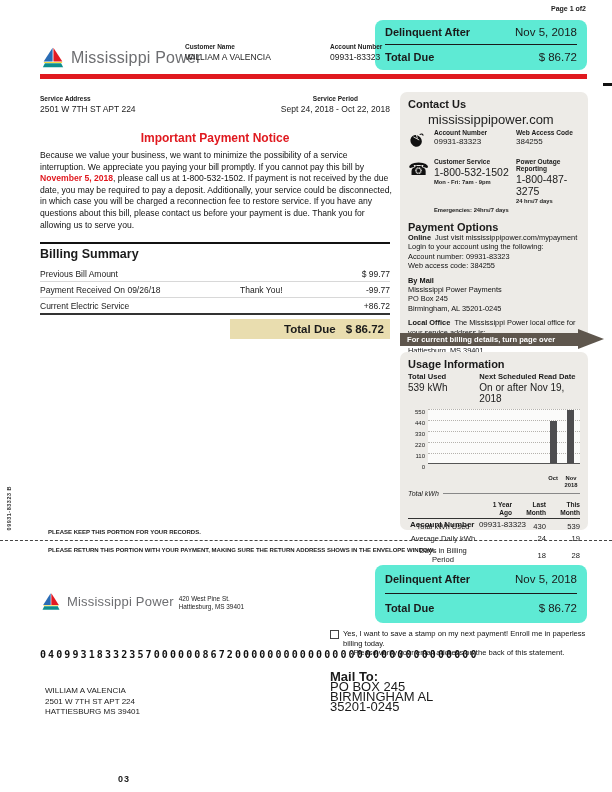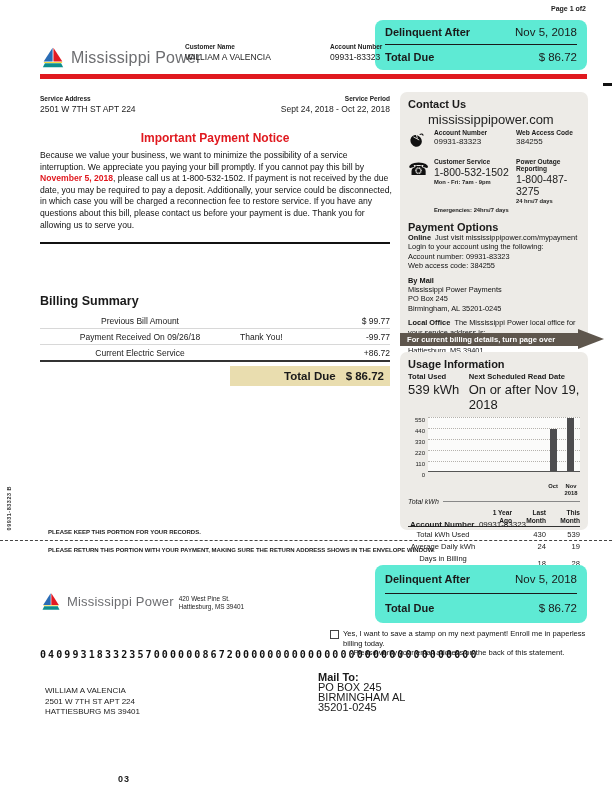--- a/index.html
+++ b/index.html
@@ -32,31 +32,31 @@
   #logo-bottom { top:592px; left:40px; }
   #logo-bottom .brand-text { font-size:13px; }
 
   .field-label { font-size:6.5px; font-weight:bold; color:#222; }
   .field-value { font-size:8.5px; color:#222; margin-top:2px; }
 
   .red-rule { top:74px; left:40px; width:547px; height:5px; background:#e0191f; }
 
   
   .svc { top:95px; left:40px; width:350px; display:flex; justify-content:space-between; }
-  .svc .right { text-align:right; }
+  .svc .right { text-align:center; }
 
   .notice-title { top:131px; left:40px; width:350px; text-align:center; color:#e0191f; font-weight:bold; font-size:12px; }
   .notice-body { top:150px; left:40px; width:352px; font-size:8.6px; line-height:11.6px; color:#111; }
   .notice-body .hl { color:#e0191f; font-weight:bold; }
 
   
   .bs { top:242px; left:40px; width:350px; border-top:2.5px solid #111; padding-top:3px; }
-  .bs-title { font-weight:bold; font-size:12.5px; margin-bottom:5px;margin-top:47px; }
+  .bs-title { font-weight:bold; font-size:12.5px; margin-bottom:5px; }
   .bs-row { display:flex; font-size:8.5px; padding:3px 0 2px 0; border-bottom:1px solid #d8d8d8; }
-  .bs-row .l { flex:1;text-align:center; }
+  .bs-row .l { flex:1; }
   .bs-row .n { width:90px; }
   .bs-row .a { width:60px; text-align:right; }
   .bs-rows { border-bottom:2px solid #333; }
   .bs-total { margin-left:190px; margin-top:4px; width:160px; background:#e9ddaf; padding:4px 6px; display:flex; justify-content:flex-end; gap:10px; font-weight:bold; font-size:11.5px; }
 
   
   .panel { background:#edebe7; border-radius:7px; }
   #contact-panel { top:92px; left:400px; width:188px; height:252px; padding:6px 8px; }
   .panel-title { font-weight:bold; font-size:11px; }
   .website { font-size:13px; margin:2px 0 2px 20px; color:#222; }
@@ -79,21 +79,21 @@
 
   .banner { top:333px; left:400px; height:13px; width:178px; background:#5e564d; color:#fff;
             display:flex; align-items:center; padding-left:7px; font-size:7.6px; font-weight:bold; }
   .banner-tip { top:329px; left:578px; width:0; height:0; border-top:10.5px solid transparent;
                 border-bottom:10.5px solid transparent; border-left:26px solid #5e564d; }
 
   #usage-panel { top:352px; left:400px; width:188px; height:178px; padding:6px 8px; }
   .usage-head { display:flex; margin-top:2px; }
   .usage-head .uh1 { width:78px; }
   .uh-label { font-size:7.6px; font-weight:bold; }
-  .uh-value { font-size:13px; margin-top:1px; }
+  .uh-value { font-size:10px; margin-top:1px; }
 
   .chart { display:flex; margin-top:5px; }
   .yaxis { width:20px; flex:none; text-align:right; padding-right:3px; }
   .yaxis div { font-size:6px; height:11px; line-height:6px; }
   .plot { position:relative; flex:1; height:55px; background:#fbfbfa; border-bottom:1px solid #555; }
   .gridline { position:absolute; left:0; right:0; border-top:1px dotted #b5b2ad; }
   .bar { position:absolute; bottom:0; width:7px; }
   .xlabels { position:relative; height:14px; font-size:5.8px; font-weight:bold; }
   .xlabels .xl { position:absolute; text-align:center; line-height:6.5px; }
   .axis-caption { display:flex; align-items:center; margin-top:1px; }
@@ -121,21 +121,21 @@
   .paperless .l1 { display:flex; gap:4px; }
   .checkbox { width:9px; height:9px; border:1px solid #444; background:#fff; flex:none; margin-top:1px; }
   .paperless .l2 { text-align:center; }
 
   .office-addr { font-size:6.4px; line-height:8px; color:#222; padding-top:2px; }
 
   .scan-line { top:649px; left:40px; font-family:"DejaVu Sans Mono", monospace; font-weight:bold;
                font-size:10px; letter-spacing:2.1px; color:#111; }
 
   .payer { top:686px; left:45px; font-size:8px; line-height:10.5px; }
-  .mailto { top:672px; left:318px; font-size:11px; line-height:10px; }
+  .mailto { top:672px; left:330px; font-size:13px; line-height:10px; }
   .mailto .b { font-weight:bold; }
 
   .bottom-code { top:774px; left:118px; font-size:9px; font-weight:bold; letter-spacing:1px; }
   .reg-mark { top:83px; right:0; width:9px; height:3px; background:#111; }
 </style>
 </head>
 <body>
 
 <div class="page">
 

